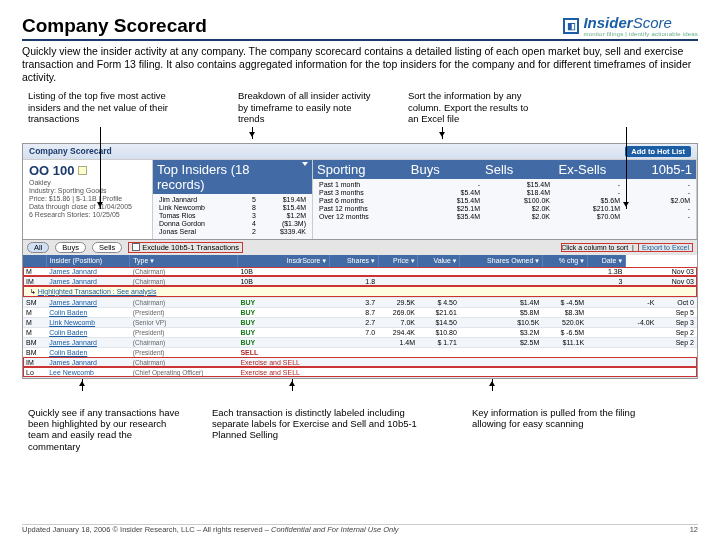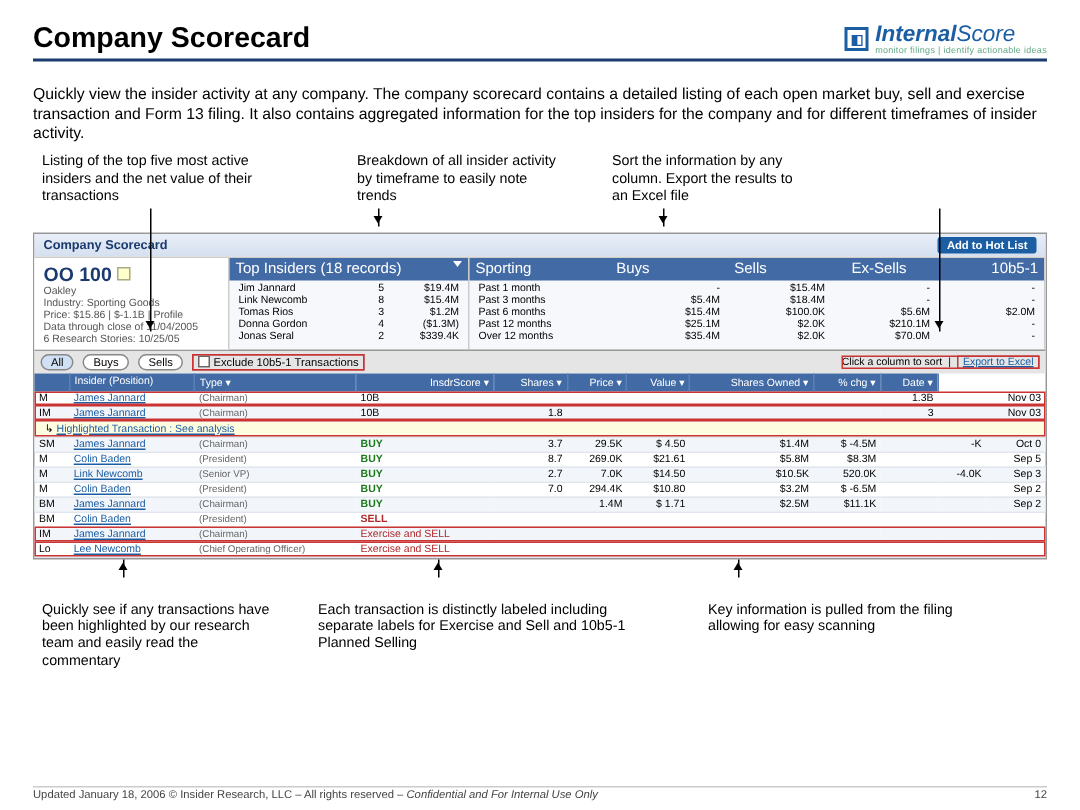--- a/index.html
+++ b/index.html
@@ -5,40 +5,40 @@
   * { box-sizing: border-box; margin: 0; padding: 0; }
   body { width: 720px; height: 540px; font-family: Verdana, Arial, sans-serif; background: #fff; position: relative; overflow: hidden; }
   .page { padding: 14px 22px 0 22px; }
   .hdr { display: flex; justify-content: space-between; align-items: flex-end; border-bottom: 2px solid #1b3a6e; padding-bottom: 2px; }
   .hdr h1 { font-size: 19px; font-weight: bold; color: #000; }
   .logo { display: flex; align-items: center; gap: 4px; }
   .logo-sq { width: 16px; height: 16px; border: 2px solid #1b5ea3; display: inline-flex; align-items: center; justify-content: center; font-size: 9px; color: #1b5ea3; font-weight: bold; }
   .logo-txt { font-size: 15px; font-weight: bold; color: #1b5ea3; font-style: italic; }
   .logo-txt .s2 { font-weight: normal; }
   .tag { font-size: 6px; color: #6a8; letter-spacing: .2px; }
-  .intro { font-size: 10.5px; margin: 16px 0 6px; line-height: 1.25; }
+  .intro { font-size: 10.5px; margin: 4px 0 6px; line-height: 1.25; }
   .callouts-top { display: flex; font-size: 9.5px; margin: 6px 0 2px; }
   .callouts-top > div { padding: 0 6px; line-height: 1.2; }
   .ct1 { flex: 0 0 130px; margin-left: 30px; }
   .ct2 { flex: 0 0 160px; }
   .ct3 { flex: 0 0 150px; margin-left: 50px; }
   .ct4 { flex: 0 0 140px; margin-left: 20px; }
   .arrows-top { position: relative; height: 14px; }
   .arr { position: absolute; width: 1px; background: #000; }
   .arr::after { content: ''; position: absolute; bottom: -1px; left: -3px; border: 3px solid transparent; border-top: 5px solid #000; }
   .app { border: 1px solid #999; margin-top: 2px; font-size: 8px; }
   .app-titlebar { background: linear-gradient(#e8eef7,#d5e0ef); padding: 2px 6px; font-size: 8.5px; color: #1b3a6e; font-weight: bold; display: flex; justify-content: space-between; }
   .add-btn { background: #1b5ea3; color: #fff; padding: 1px 6px; font-size: 7.5px; border-radius: 2px; }
   .panel { display: flex; border-top: 1px solid #ccc; background: #f6f8fb; }
   .pcol { border-right: 1px solid #ccc; padding: 3px 6px; }
   .company { flex: 0 0 130px; background: #fff; }
   .company .ticker { font-size: 13px; font-weight: bold; color: #1b3a6e; display: flex; align-items: center; gap: 3px; }
   .company .line { font-size: 7px; color: #555; margin-top: 1px; }
   .topins { flex: 0 0 160px; }
-  .topins-hdr, .tf-hdr { background: #426ba5; color: #fff; font-size: 10px; padding: 2px 4px; margin: -3px -6px 2px; display: flex; justify-content: space-between; }
+  .topins-hdr, .tf-hdr { background: #426ba5; color: #fff; font-size: 13px; padding: 2px 4px; margin: -3px -6px 2px; display: flex; justify-content: space-between; }
   .topins-row, .tf-row { display: flex; font-size: 7px; padding: .5px 0; }
   .topins-row span:nth-child(1) { flex: 1; }
   .topins-row span:nth-child(2) { width: 20px; text-align: right; }
   .topins-row span:nth-child(3) { width: 50px; text-align: right; }
   .timeframe { flex: 1; }
   .tf-row span { flex: 1; text-align: right; }
   .tf-row span:first-child { text-align: left; flex: 1.3; }
   .filterbar { background: #e5e5e5; padding: 2px 4px; display: flex; align-items: center; gap: 6px; border-top: 1px solid #999; font-size: 7.5px; }
   .pill { border: 1px solid #888; border-radius: 8px; padding: 0 6px; background: #fff; }
   .pill.active { background: #d0e0f5; }
@@ -72,21 +72,21 @@
 </style>
 </head>
 <body>
 
 <div class="page">
   <div class="hdr">
     <h1>Company Scorecard</h1>
     <div class="logo">
       <span class="logo-sq">◧</span>
       <div>
-        <div class="logo-txt"><span>Internal</span><span class="s2">Score</span></div>
+        <div class="logo-txt"><span>Insider</span><span class="s2">Score</span></div>
         <div class="tag">monitor filings | identify actionable ideas</div>
       </div>
     </div>
   </div>
 
   <p class="intro">Quickly view the insider activity at any company. The company scorecard contains a detailed listing of each open market buy, sell and exercise transaction and Form 13 filing. It also contains aggregated information for the top insiders for the company and for different timeframes of insider activity.</p>
 
   <div class="callouts-top">
     <div class="ct2">Listing of the top five most active insiders and the net value of their transactions</div>
     <div class="ct3">Breakdown of all insider activity by timeframe to easily note trends</div>

